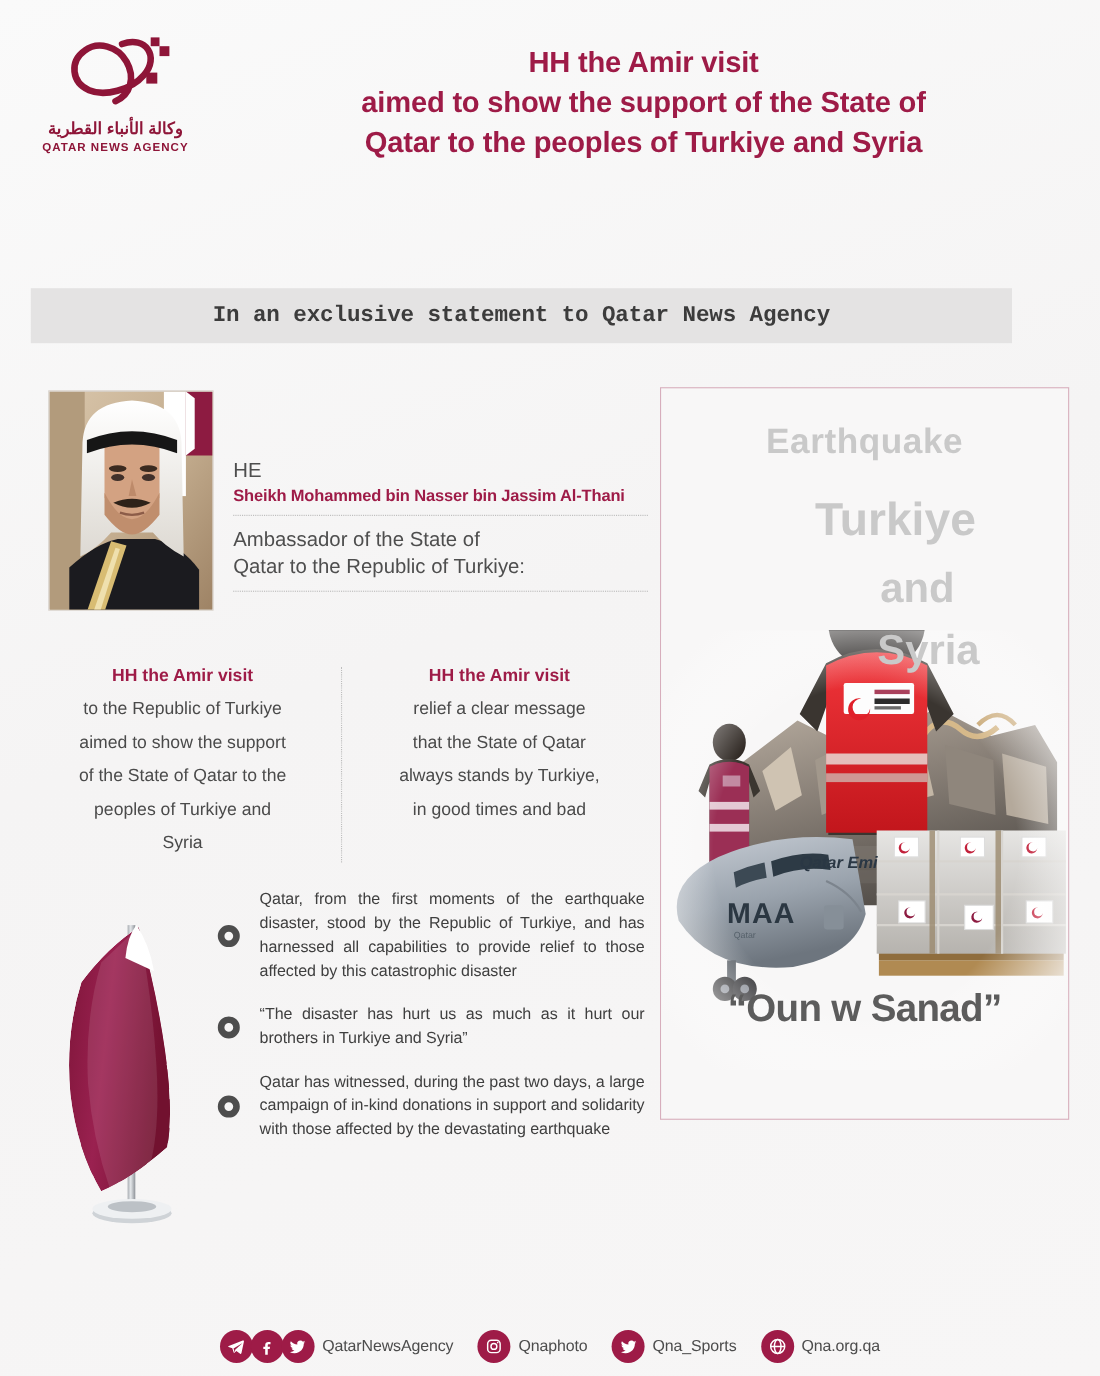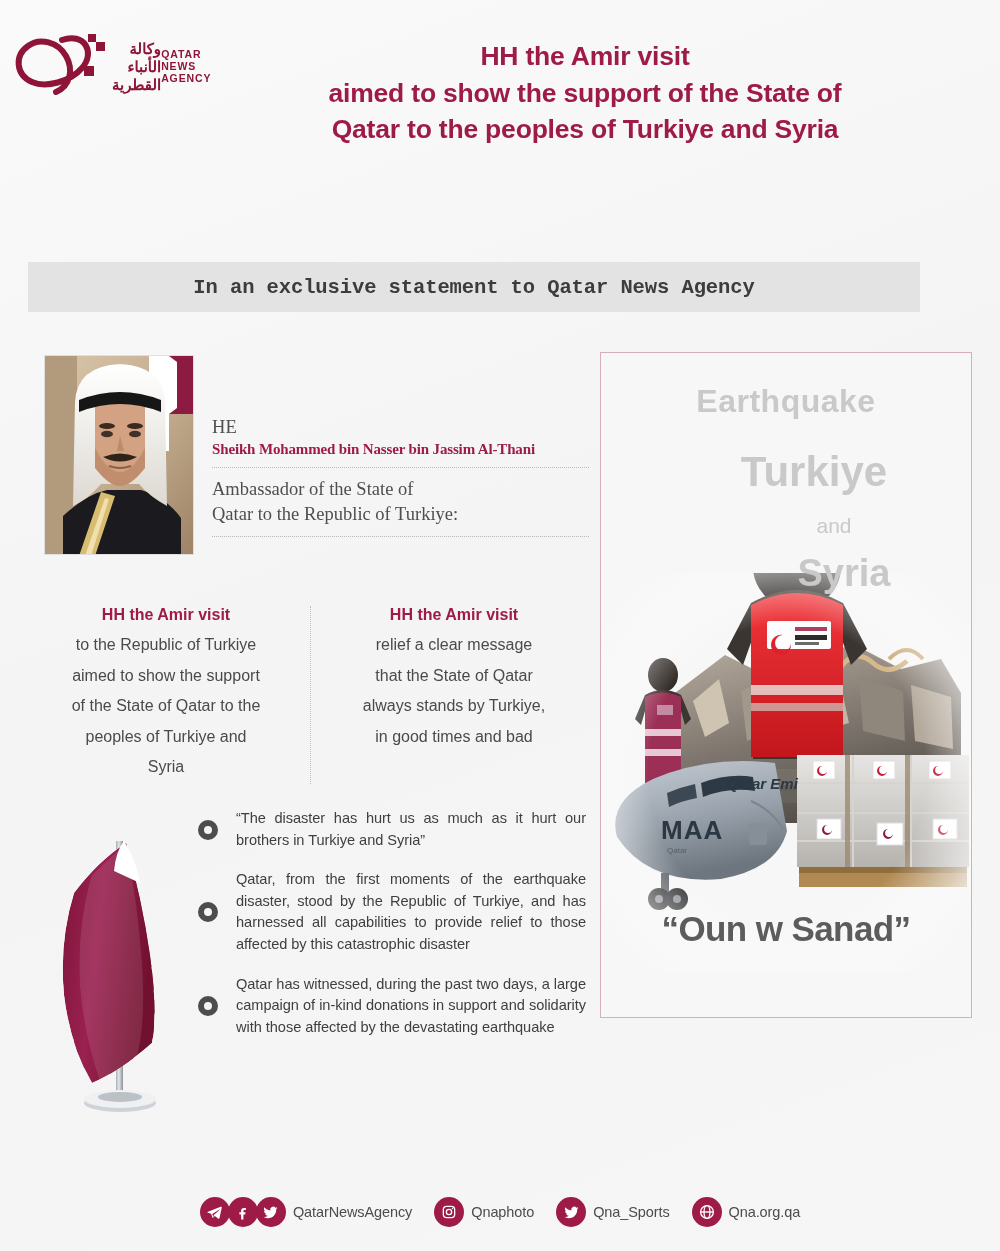--- a/index.html
+++ b/index.html
@@ -26,21 +26,21 @@
     width: 1000px;
     height: 262px;
     display: flex;
     align-items: flex-start;
   }
 
   .logo-block {
     width: 210px;
     padding-top: 26px;
     display: flex;
-    flex-direction: row;
+    flex-direction: column;
     align-items: center;
   }
   .logo-mark { width: 112px; height: 78px; }
   .logo-ar {
     color: #8e1538;
     font-size: 15px;
     font-weight: bold;
     letter-spacing: .4px;
     margin-top: 4px;
     direction: rtl;
@@ -102,21 +102,21 @@
     gap: 18px;
   }
   .portrait {
     width: 150px; height: 200px;
     border: 1px solid #e0dede;
     overflow: hidden;
     position: relative;
     background: #cbbba6;
     flex: 0 0 150px;
   }
-  .person-meta { padding-top: 62px; flex: 1; font-family: Liberation Serif, serif; }
+  .person-meta { padding-top: 62px; flex: 1; }
   .he-label {
     color: #4e4e4e;
     font-size: 18.5px;
     letter-spacing: .2px;
   }
   .he-name {
     color: #9e1b47;
     font-size: 15px;
     font-weight: bold;
     margin-top: 3px;
@@ -209,41 +209,41 @@
     position: absolute;
     left: 0; top: 30px;
     width: 100%;
     text-align: center;
     color: #c9c9c9;
     z-index: 3;
     pointer-events: none;
   }
   .w-eq   { font-size: 32px; font-weight: bold; letter-spacing: .5px; }
   .w-tk   { font-size: 42px; font-weight: bold; margin-top: 28px; margin-left: 56px; }
-  .w-and  { font-size: 21px; font-weight: normal; margin-top: 18px; margin-left: 96px; }
+  .w-and  { font-size: 38px; font-weight: bold; margin-top: 18px; margin-left: 96px; }
   .w-sy   { font-size: 38px; font-weight: bold; margin-top: 14px; margin-left: 116px; }
 
   .panel-caption {
     position: absolute;
-    left: 0; bottom: 68px;
+    left: 0; bottom: 80px;
     width: 100%;
     text-align: center;
     color: #5c5c5c;
     font-size: 35px;
     font-weight: bold;
     letter-spacing: -.6px;
     z-index: 4;
   }
 
   .collage { position: absolute; left: 0; top: 220px; width: 372px; height: 400px; }
 
   
   .footer {
     position: absolute;
-    left: 0; bottom: 24px;
+    left: 0; bottom: 12px;
     width: 1000px;
     display: flex;
     align-items: center;
     justify-content: center;
     gap: 0;
   }
   .sgroup { display: flex; align-items: center; margin-right: 22px; }
   .sgroup:last-child { margin-right: 0; }
   .sicon {
     width: 30px; height: 30px;
@@ -420,25 +420,25 @@
         <path d="M24 160 Q20 210 40 244 L52 248 Q30 210 24 160 Z" fill="#000" opacity="0.10"></path>
       </g>
 
       <path d="M84 6 Q96 24 100 48 L74 36 Q76 16 84 6 Z" fill="#ffffff"></path>
     </svg>
   </div>
 
   <div class="bullets">
     <div class="bullet">
       <span class="ring"></span>
-      <span class="bullet-text">“The disaster has hurt us as much as it hurt our brothers in Turkiye and Syria”</span>
+      <span class="bullet-text">Qatar, from the first moments of the earthquake disaster, stood by the Republic of Turkiye, and has harnessed all capabilities to provide relief to those affected by this catastrophic disaster</span>
     </div>
     <div class="bullet">
       <span class="ring"></span>
-      <span class="bullet-text">Qatar, from the first moments of the earthquake disaster, stood by the Republic of Turkiye, and has harnessed all capabilities to provide relief to those affected by this catastrophic disaster</span>
+      <span class="bullet-text">“The disaster has hurt us as much as it hurt our brothers in Turkiye and Syria”</span>
     </div>
     <div class="bullet">
       <span class="ring"></span>
       <span class="bullet-text">Qatar has witnessed, during the past two days, a large campaign of in-kind donations in support and solidarity with those affected by the devastating earthquake</span>
     </div>
   </div>
 
   <div class="panel">
 
     <div class="panel-words">

